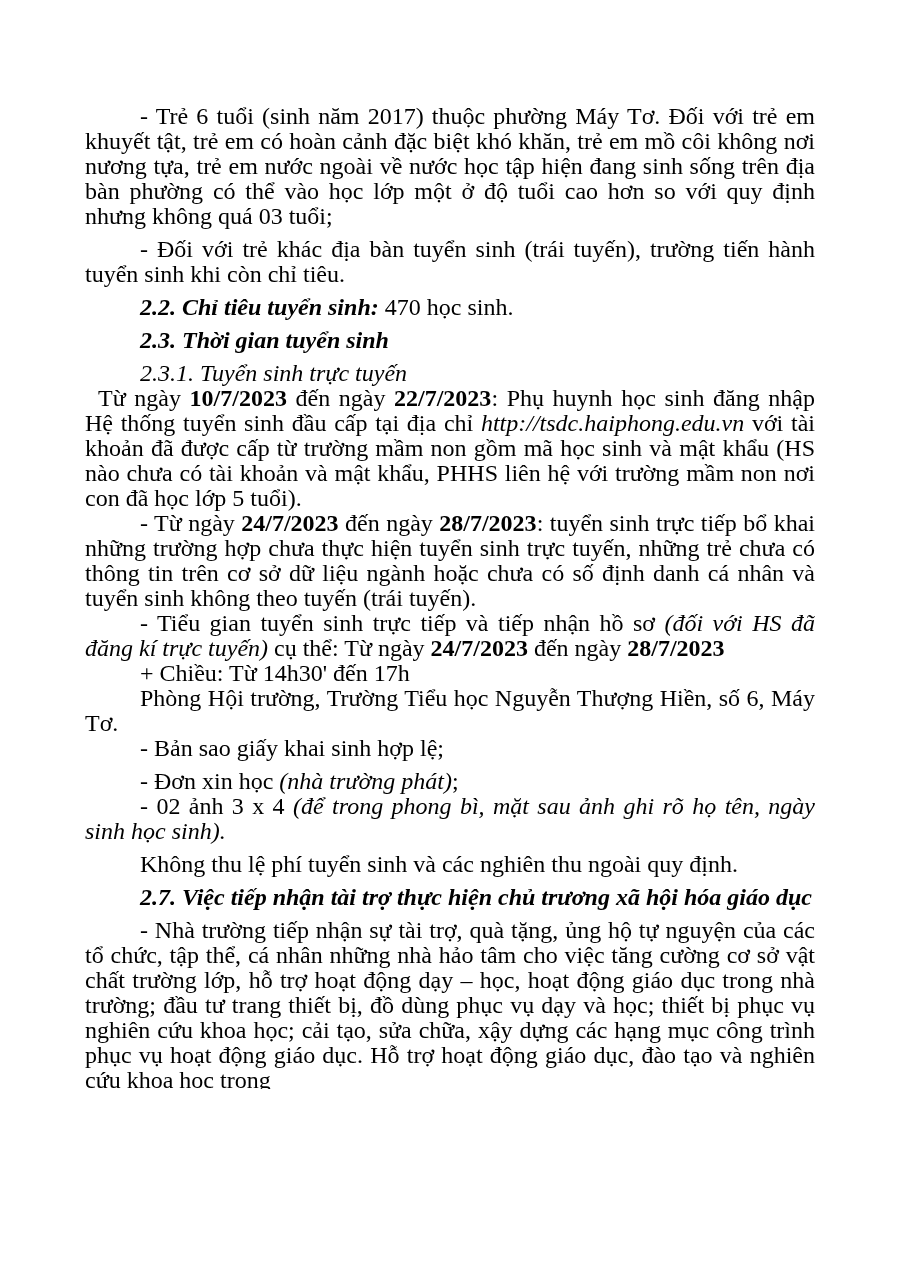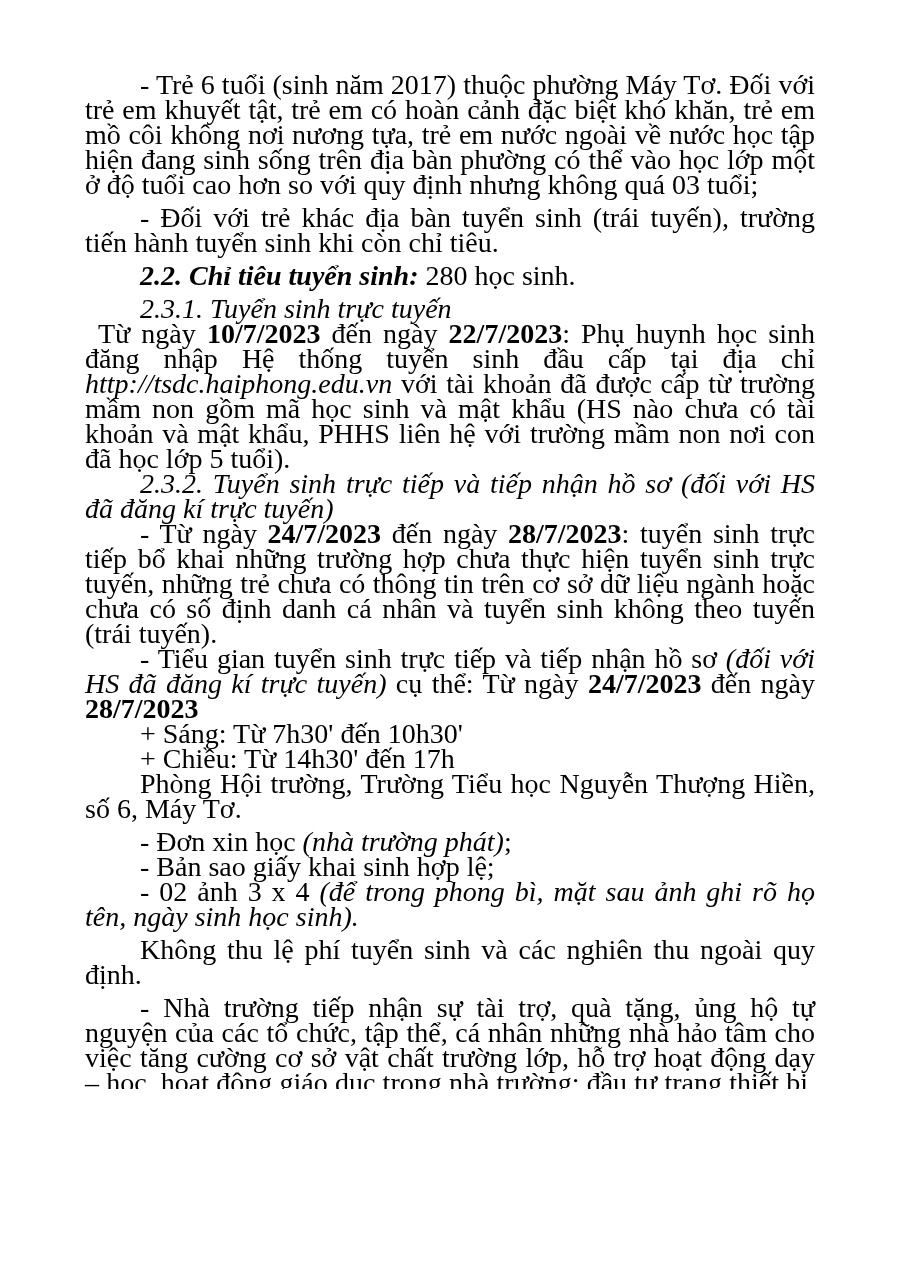--- a/index.html
+++ b/index.html
@@ -3,23 +3,23 @@
 <meta charset="utf-8">
 <style>
   html, body { margin: 0; padding: 0; background: #ffffff; }
   .page {
     position: relative;
     width: 900px;
     height: 1089px;
     background: #ffffff;
     color: #000000;
     box-sizing: border-box;
-    padding: 72px 85px 0 85px;
+    padding: 104px 85px 0 85px;
     font-family: "Liberation Serif", "DejaVu Serif", serif;
-    font-size: 28px;
+    font-size: 24px;
     line-height: 25px;
     overflow: hidden;
   }
   .doc p {
     margin: 0;
     text-align: justify;
   }
   p.ind    { text-indent: 55px; }
   p.ind-sm { text-indent: 13px; }
   p.sp     { margin-top: 8px; }
@@ -30,29 +30,29 @@
     margin-top: 6px;
   }
 </style>
 </head>
 <body>
 
 <div class="page">
   <div class="doc" id="doc-body">
       <p class="ind"><span>- Trẻ 6 tuổi (sinh năm 2017) thuộc phường Máy Tơ. Đối với trẻ em khuyết tật, trẻ em có hoàn cảnh đặc biệt khó khăn, trẻ em mồ côi không nơi nương tựa, trẻ em nước ngoài về nước học tập hiện đang sinh sống trên địa bàn phường có thể vào học lớp một ở độ tuổi cao hơn so với quy định nhưng không quá 03 tuổi;</span></p>
       <p class="ind sp"><span>- Đối với trẻ khác địa bàn tuyển sinh (trái tuyến), trường tiến hành tuyển sinh khi còn chỉ tiêu.</span></p>
-      <p class="ind sp"><span class="b i">2.2. Chỉ tiêu tuyển sinh:</span><span> 280 học sinh.</span></p>
+      <p class="ind sp"><span class="b i">2.2. Chỉ tiêu tuyển sinh:</span><span> 470 học sinh.</span></p>
+      <p class="ind sp"><span class="b i">2.3. Thời gian tuyển sinh</span></p>
       <p class="ind sp"><span class="i">2.3.1. Tuyển sinh trực tuyến</span></p>
       <p class="ind-sm"><span>Từ ngày </span><span class="b">10/7/2023</span><span> đến ngày </span><span class="b">22/7/2023</span><span>: Phụ huynh học sinh đăng nhập Hệ thống tuyển sinh đầu cấp tại địa chỉ </span><span class="i">http://tsdc.haiphong.edu.vn</span><span> với tài khoản đã được cấp từ trường mầm non gồm mã học sinh và mật khẩu (HS nào chưa có tài khoản và mật khẩu, PHHS liên hệ với trường mầm non nơi con đã học lớp 5 tuổi).</span></p>
-      <p class="ind"><span class="i">2.3.2. Tuyển sinh trực tiếp và tiếp nhận hồ sơ (đối với HS đã đăng kí trực tuyến)</span></p>
       <p class="ind"><span>- Từ ngày </span><span class="b">24/7/2023</span><span> đến ngày </span><span class="b">28/7/2023</span><span>: tuyển sinh trực tiếp bổ khai những trường hợp chưa thực hiện tuyển sinh trực tuyến, những trẻ chưa có thông tin trên cơ sở dữ liệu ngành hoặc chưa có số định danh cá nhân và tuyển sinh không theo tuyến (trái tuyến).</span></p>
       <p class="ind"><span>- Tiểu gian tuyển sinh trực tiếp và tiếp nhận hồ sơ </span><span class="i">(đối với HS đã đăng kí trực tuyến)</span><span> cụ thể: Từ ngày </span><span class="b">24/7/2023</span><span> đến ngày </span><span class="b">28/7/2023</span></p>
-      <p class="ind"><span>+ Sáng: Từ 7h30' đến 10h30'</span></p>
       <p class="ind"><span>+ Chiều: Từ 14h30' đến 17h</span></p>
       <p class="ind"><span>Phòng Hội trường, Trường Tiểu học Nguyễn Thượng Hiền, số 6, Máy Tơ.</span></p>
+      <p class="ind"><span>- Bản sao giấy khai sinh hợp lệ;</span></p>
       <p class="ind sp"><span>- Đơn xin học </span><span class="i">(nhà trường phát)</span><span>;</span></p>
-      <p class="ind"><span>- Bản sao giấy khai sinh hợp lệ;</span></p>
       <p class="ind"><span>- 02 ảnh 3 x 4 </span><span class="i">(để trong phong bì, mặt sau ảnh ghi rõ họ tên, ngày sinh học sinh).</span></p>
       <p class="ind sp"><span>Không thu lệ phí tuyển sinh và các nghiên thu ngoài quy định.</span></p>
+      <p class="ind sp"><span class="b i">2.7. Việc tiếp nhận tài trợ thực hiện chủ trương xã hội hóa giáo dục</span></p>
       <p class="ind sp"><span>- Nhà trường tiếp nhận sự tài trợ, quà tặng, ủng hộ tự nguyện của các tổ chức, tập thể, cá nhân những nhà hảo tâm cho việc tăng cường cơ sở vật chất trường lớp, hỗ trợ hoạt động dạy – học, hoạt động giáo dục trong nhà trường; đầu tư trang thiết bị, đồ dùng phục vụ dạy và học; thiết bị phục vụ nghiên cứu khoa học; cải tạo, sửa chữa, xậy dựng các hạng mục công trình phục vụ hoạt động giáo dục. Hỗ trợ hoạt động giáo dục, đào tạo và nghiên cứu khoa học trong</span></p>
     </div>
   <p class="page-num">2</p>
 </div>
 
 </body></html>

